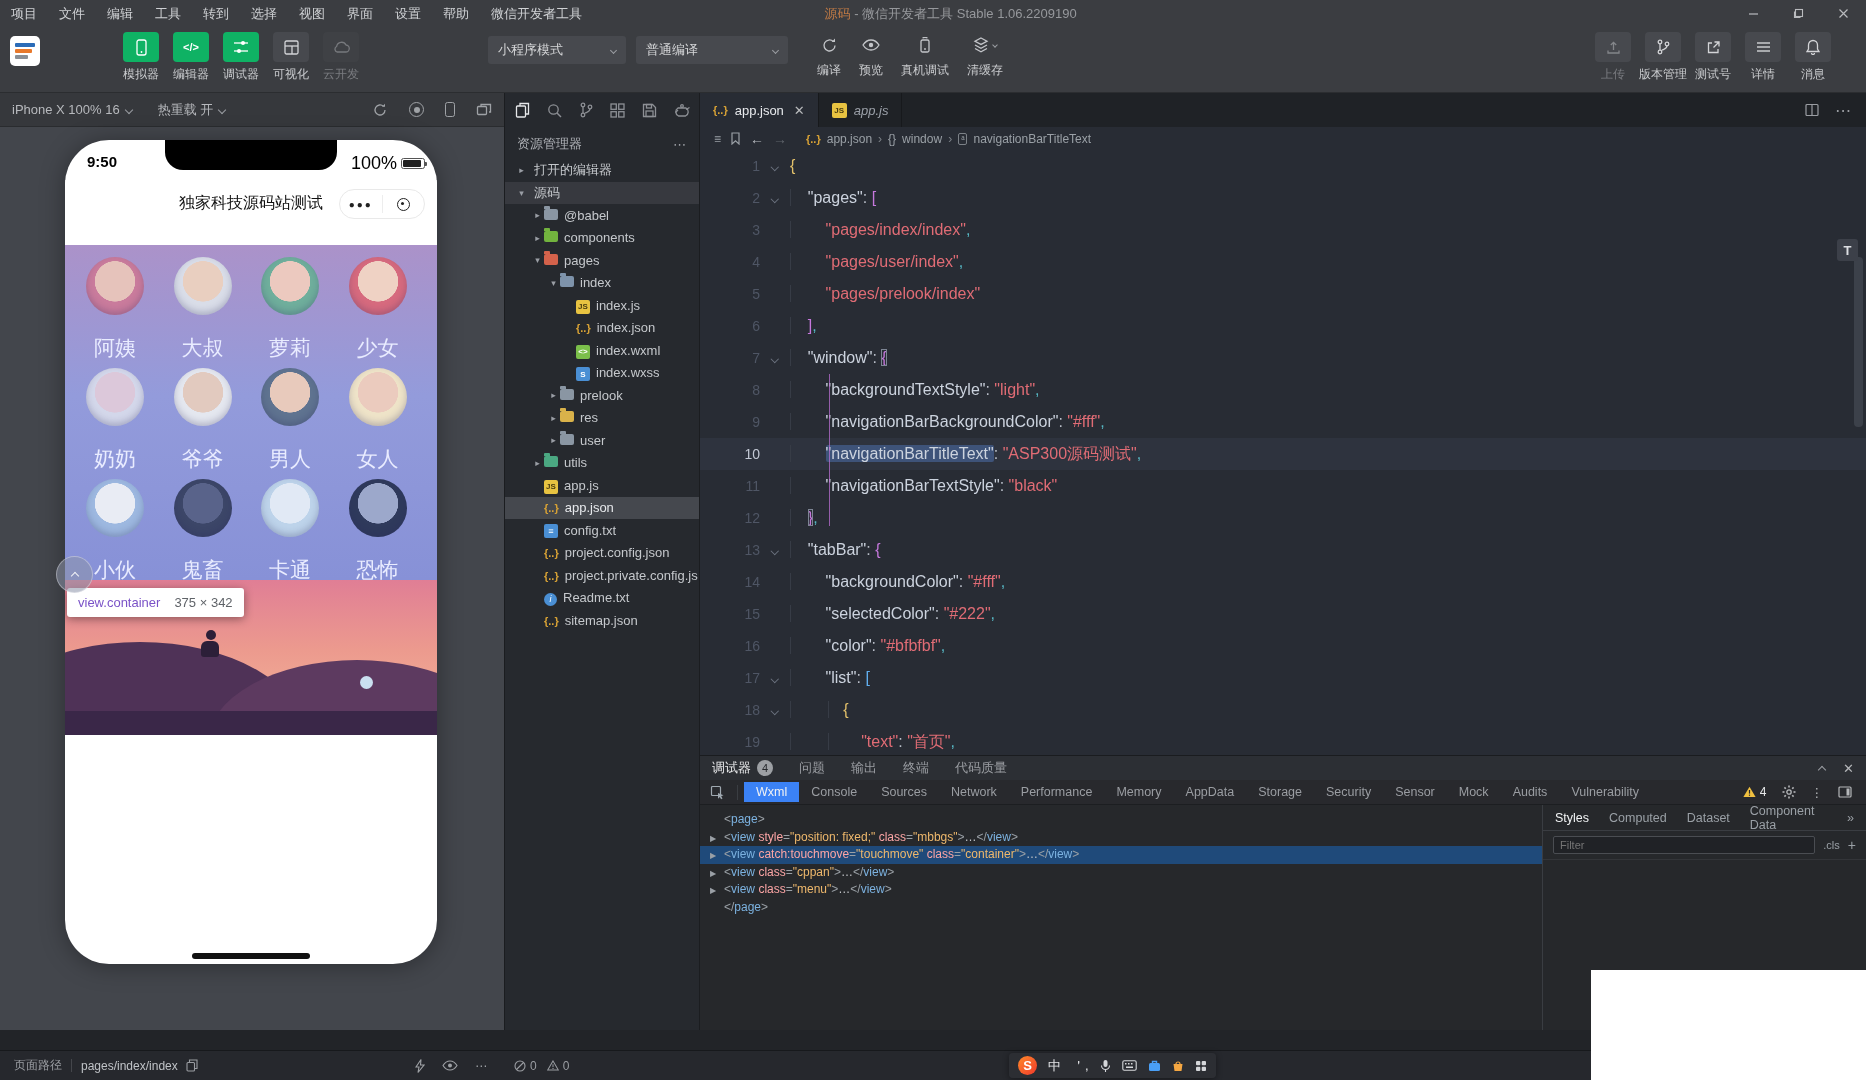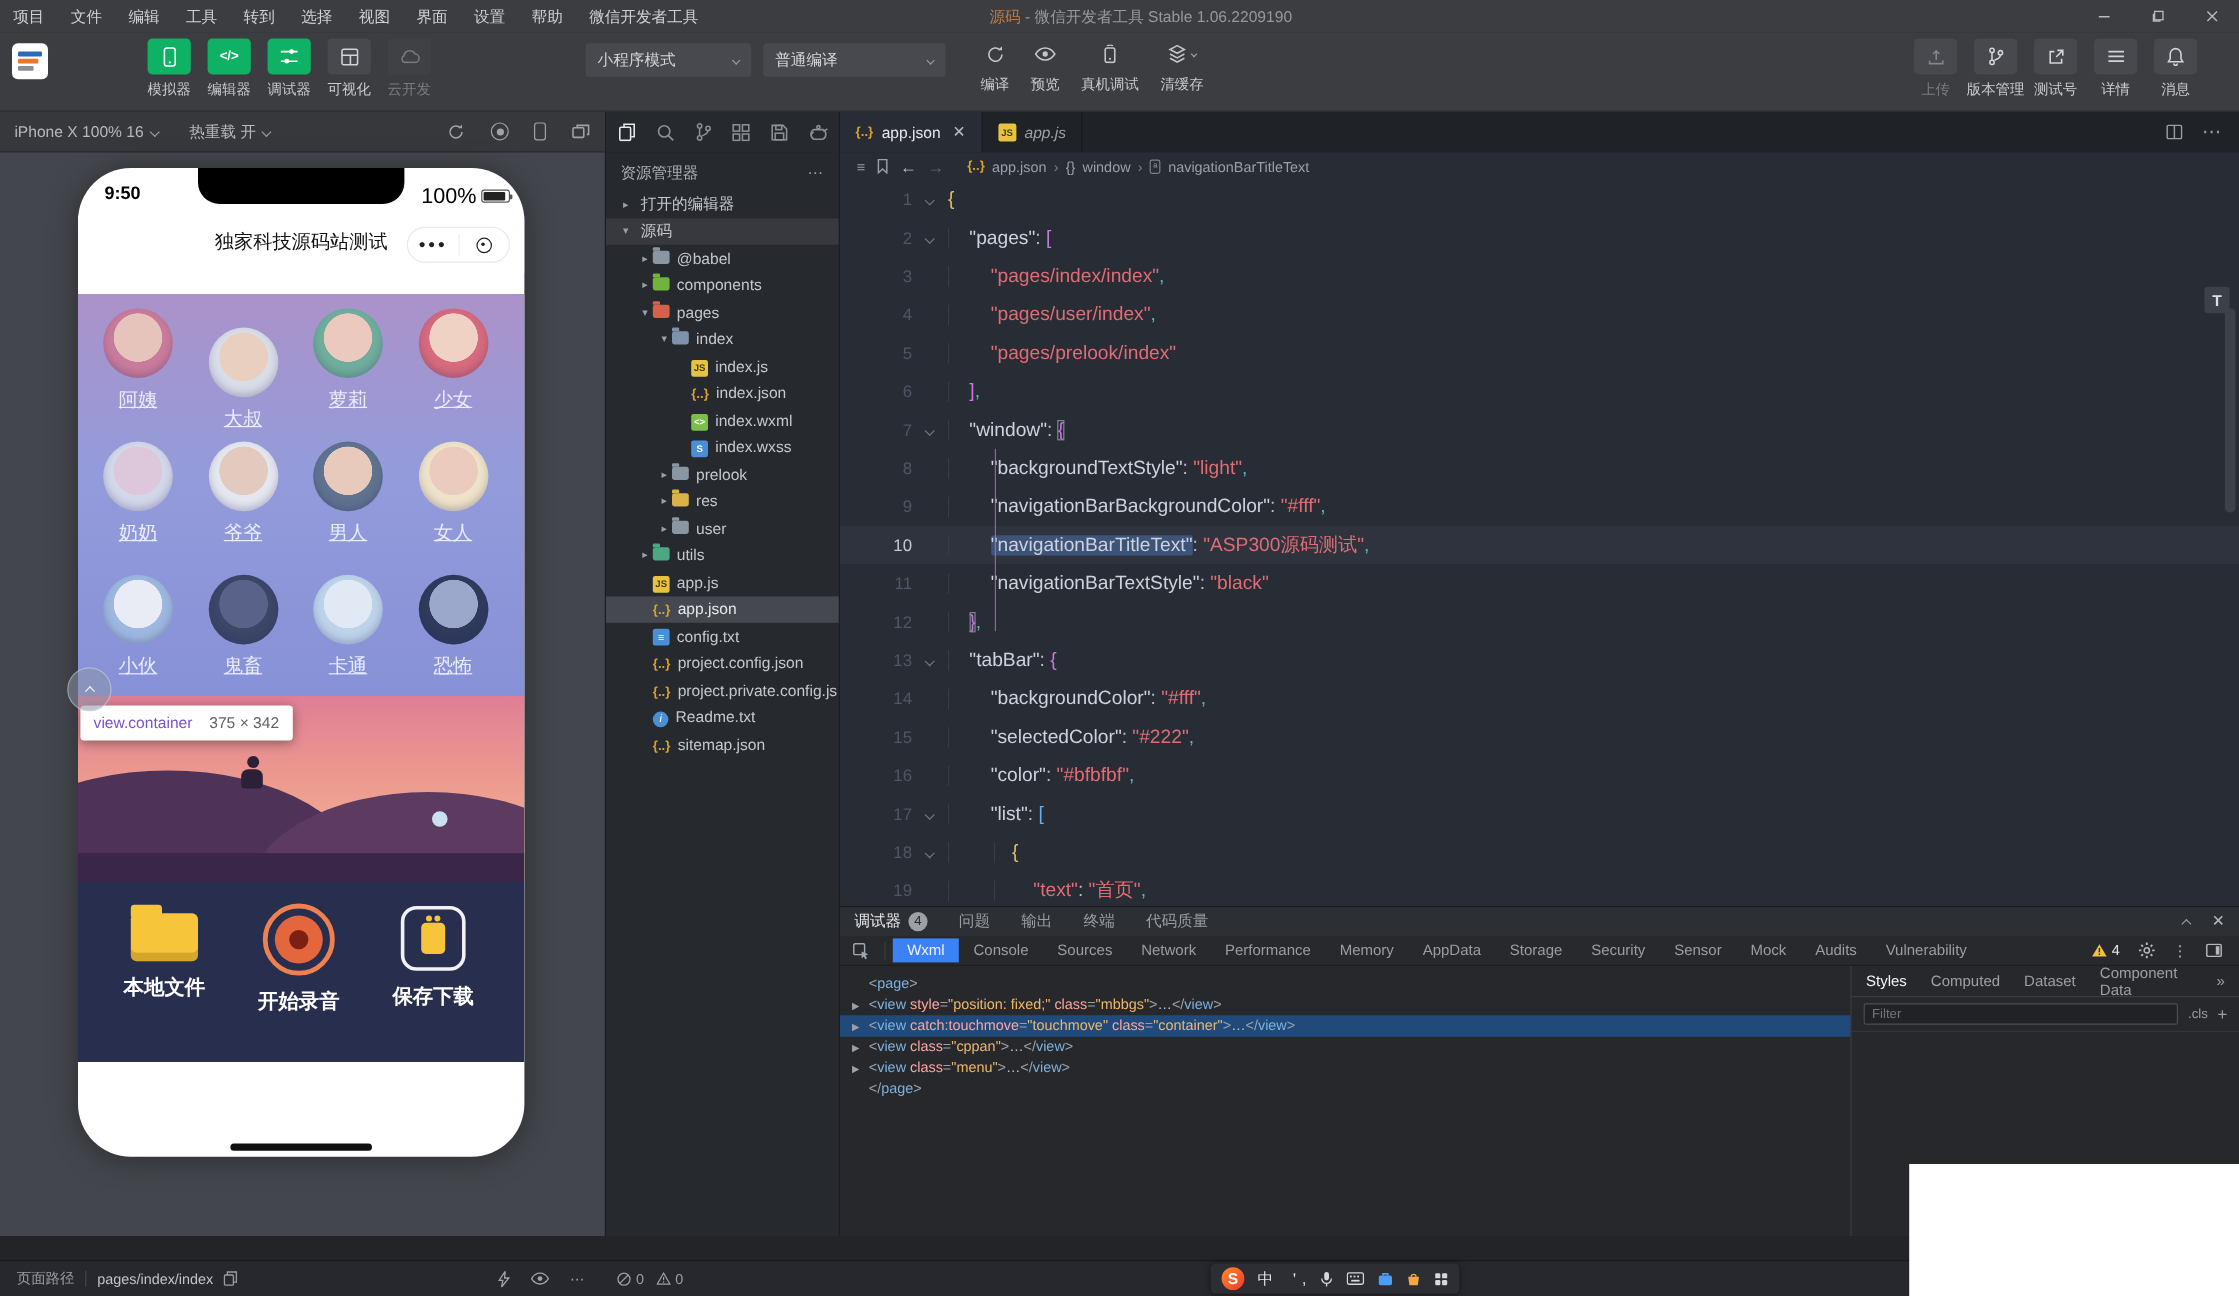--- a/index.html
+++ b/index.html
@@ -52,21 +52,21 @@
   .p-title{width:100%;text-align:center;line-height:46px;font-size:16px;color:#111;}
   .capsule{right:12px;top:9px;width:86px;height:30px;border:1px solid #e9e9e9;border-radius:15px;display:flex;align-items:center;background:#fff;}
   .capsule .dots{flex:1;text-align:center;color:#222;font-size:10px;letter-spacing:2px;}
   .capsule .div{width:1px;height:18px;background:#ededed;}
   .capsule .targ{flex:1;display:flex;justify-content:center;}
   .capsule .targ i{width:13px;height:13px;border:1.6px solid #222;border-radius:50%;position:relative;}
   .capsule .targ i::after{content:"";position:absolute;left:3.2px;top:3.2px;width:3.5px;height:3.5px;background:#222;border-radius:50%;}
   .avsec{left:0;top:105px;width:100%;height:335px;background:linear-gradient(180deg,#ab92c9 0%,#939bdb 45%,#8791d7 100%);}
   .avblk{position:absolute;width:76px;text-align:center;}
   .avcir{width:58px;height:58px;border-radius:50%;margin:0 auto;box-shadow:inset 0 -3px 6px rgba(40,40,90,.25);}
-  .avlbl{margin-top:8px;font-size:16px;color:#e9ecff;text-decoration:underline;}
+  .avlbl{margin-top:19px;font-size:21px;color:#e9ecff;}
   .sunset{left:0;top:440px;width:100%;height:155px;background:linear-gradient(180deg,#e07e95 0%,#ec9a8e 45%,#f4b89b 100%);overflow:hidden;}
   .m1{position:absolute;left:-90px;top:62px;width:330px;height:190px;background:#4f3257;border-radius:50% 50% 0 0;}
   .m2{position:absolute;right:-70px;top:80px;width:300px;height:170px;background:#5d3a60;border-radius:50% 50% 0 0;}
   .gnd{position:absolute;left:0;right:0;bottom:0;height:24px;background:#3a2748;}
   .pers{position:absolute;left:136px;top:50px;}
   .pers .h{width:10px;height:10px;border-radius:50%;background:#2c1f38;margin-left:5px;}
   .pers .b{width:18px;height:16px;border-radius:6px 6px 3px 3px;background:#2c1f38;margin-top:1px;}
   .bdot{position:absolute;right:64px;top:96px;width:13px;height:13px;border-radius:50%;background:#cadff0;}
   .pmenu{left:0;top:595px;width:100%;height:150px;background:#272e4e;}
   .mitm{position:absolute;width:96px;text-align:center;}
@@ -454,21 +454,21 @@
           <span class="targ">
               <i></i>
             </span>
         </div>
       </div>
       <div class="abs avsec" id="avatars">
           <div class="avblk" style="left: 12px; top: 12px;">
             <div class="avcir" style="background: radial-gradient(circle at 50% 42%, rgb(230, 195, 187) 0px, rgb(230, 195, 187) 45%, rgb(201, 123, 156) 46%, rgb(201, 123, 156) 100%);"></div>
             <div class="avlbl">阿姨</div>
           </div>
-          <div class="avblk" style="left: 99.5px; top: 28px;">
+          <div class="avblk" style="left: 99.5px; top: 12px;">
             <div class="avcir" style="background: radial-gradient(circle at 50% 42%, rgb(233, 207, 192) 0px, rgb(233, 207, 192) 45%, rgb(217, 221, 232) 46%, rgb(217, 221, 232) 100%);"></div>
             <div class="avlbl">大叔</div>
           </div>
           <div class="avblk" style="left: 187px; top: 12px;">
             <div class="avcir" style="background: radial-gradient(circle at 50% 42%, rgb(236, 201, 191) 0px, rgb(236, 201, 191) 45%, rgb(111, 174, 156) 46%, rgb(111, 174, 156) 100%);"></div>
             <div class="avlbl">萝莉</div>
           </div>
           <div class="avblk" style="left: 274.5px; top: 12px;">
             <div class="avcir" style="background: radial-gradient(circle at 50% 42%, rgb(239, 210, 196) 0px, rgb(239, 210, 196) 45%, rgb(214, 106, 126) 46%, rgb(214, 106, 126) 100%);"></div>
             <div class="avlbl">少女</div>
@@ -509,40 +509,20 @@
       <div class="abs sunset">
         <div class="m1"></div>
           <div class="m2"></div>
         <div class="pers">
             <div class="h"></div>
             <div class="b"></div>
           </div>
         <div class="bdot"></div>
         <div class="gnd"></div>
       </div>
-      <div class="abs pmenu" id="mini-actions">
-          <div class="mitm" style="left: 24px; top: 18px;">
-            <div class="folder-ico"></div>
-            <div class="mlbl">本地文件</div>
-          </div>
-          <div class="mitm" style="left: 136px; top: 18px;">
-            <div class="record-ico">
-              <div class="in">
-                <i></i>
-              </div>
-            </div>
-            <div class="mlbl">开始录音</div>
-          </div>
-          <div class="mitm" style="left: 248px; top: 18px;">
-            <div class="save-ico">
-              <div class="in"></div>
-            </div>
-            <div class="mlbl">保存下载</div>
-          </div>
-        </div>
       <div class="abs homebar"></div>
       <div class="abs tooltip">
         <span class="selr">view.container</span><span class="sz">375 × 342</span>
       </div>
     </div>
     <div class="abs backtop" style="top:463px;">
         <i class="chev u" style="border-color:#f0f2f6;margin-top:3px;"></i>
       </div>
   </div>
 

